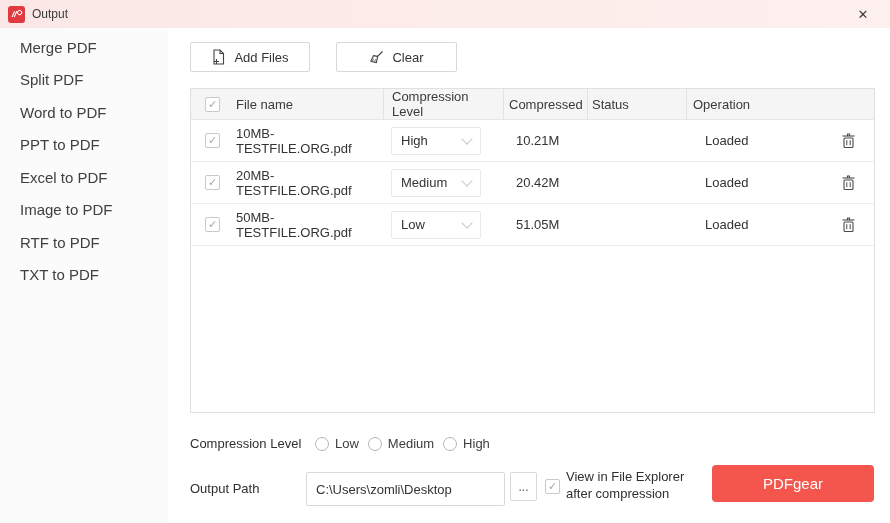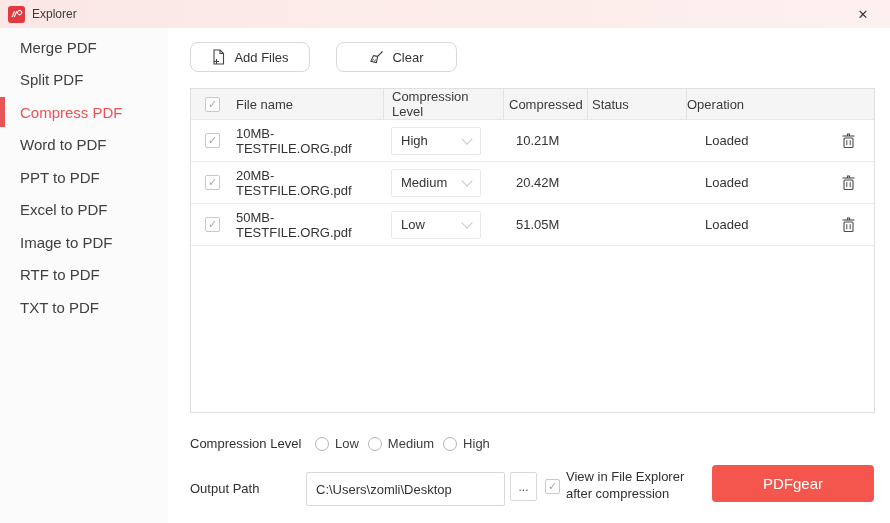--- a/index.html
+++ b/index.html
@@ -15,40 +15,40 @@
   .close-btn{position:absolute;right:12px;top:0;width:30px;height:28px;display:flex;
              align-items:center;justify-content:center;font-size:13px;color:#3c3c3c;cursor:pointer;}
   
   .sidebar{position:absolute;top:28px;left:0;width:168px;bottom:0;background:#fbfbfb;padding-top:3px;}
   .side-item{position:relative;height:32.5px;display:flex;align-items:center;
              padding-left:20px;font-size:15px;color:#404040;cursor:pointer;}
   .side-item.active{color:#e85456;}
   .side-item.active::before{content:'';position:absolute;left:0;top:1px;width:5px;height:30px;background:#e85456;}
   
   .tool-btn{position:absolute;top:42px;height:30px;box-sizing:border-box;background:#fff;
-            border:1px solid #d8d8d8;border-radius:8px;display:flex;align-items:center;
+            border:1px solid #d8d8d8;border-radius:2px;display:flex;align-items:center;
             justify-content:center;gap:8px;font-size:13px;color:#333;cursor:pointer;}
   .btn-add{left:190px;width:120px;}
   .btn-clear{left:336px;width:121px;}
   
   .table{position:absolute;left:190px;top:88px;width:685px;height:325px;box-sizing:border-box;
          border:1px solid #e0e0e0;background:#fff;}
   .thead{display:flex;height:30px;background:#f5f5f6;border-bottom:1px solid #e6e6e6;
          font-size:13px;color:#3a3a3a;}
   .thead>div{display:flex;align-items:center;height:100%;box-sizing:border-box;}
   .trow{display:flex;height:41px;align-items:center;border-bottom:1px solid #ececec;
         font-size:13px;color:#333;}
   .trow>div{display:flex;align-items:center;box-sizing:border-box;}
   .col-cb{width:37px;padding-left:14px;}
   .col-name{width:155px;padding-left:8px;}
   .col-level{width:120px;padding-left:8px;}
   .col-size{width:81px;padding-left:5px;}
   .col-comp{width:84px;padding-left:5px;}
   .col-status{width:99px;padding-left:4px;}
-  .col-op{flex:1;}
+  .col-op{flex:1;padding-left:6px;}
   .thead .col-level,.thead .col-size,.thead .col-comp,.thead .col-status,.thead .col-op{
       border-left:1px solid #e2e2e2;}
   .trow .col-size{padding-left:13px;}
   .trow .col-status{padding-left:37px;text-align:center;}
   .trow .col-op{padding-left:0;}
   
   .cb{width:15px;height:15px;box-sizing:border-box;border:1px solid #c9c9c9;border-radius:2px;
       background:#fff;display:inline-flex;align-items:center;justify-content:center;
       font-size:11px;color:#a5a5a5;cursor:pointer;flex:none;}
   .radio{width:14px;height:14px;box-sizing:border-box;border:1px solid #b5b5b5;border-radius:50%;
@@ -82,28 +82,27 @@
 <div class="window">
 
   <div class="titlebar">
     <div class="logo">
       <svg width="13" height="13" viewBox="0 0 13 13">
         <path d="M2 9 L4.6 3.2 M4.2 9 L6.8 3.2" stroke="#fff" stroke-width="1.1" fill="none"></path>
         <circle cx="9.6" cy="4.6" r="2.1" fill="none" stroke="#fff" stroke-width="1"></circle>
         <path d="M9.6 1.8v1 M9.6 6.4v1 M6.8 4.6h1 M11.4 4.6h1" stroke="#fff" stroke-width="0.9"></path>
       </svg>
     </div>
-    <div class="app-title">Explorer</div>
+    <div class="app-title">Output</div>
     <div class="close-btn">✕</div>
   </div>
 
   <nav class="sidebar">
     <div class="side-item">Merge PDF</div>
     <div class="side-item">Split PDF</div>
-    <div class="side-item active">Compress PDF</div>
     <div class="side-item">Word to PDF</div>
     <div class="side-item">PPT to PDF</div>
     <div class="side-item">Excel to PDF</div>
     <div class="side-item">Image to PDF</div>
     <div class="side-item">RTF to PDF</div>
     <div class="side-item">TXT to PDF</div>
   </nav>
 
   <div class="tool-btn btn-add">
     <span style="display:flex">

